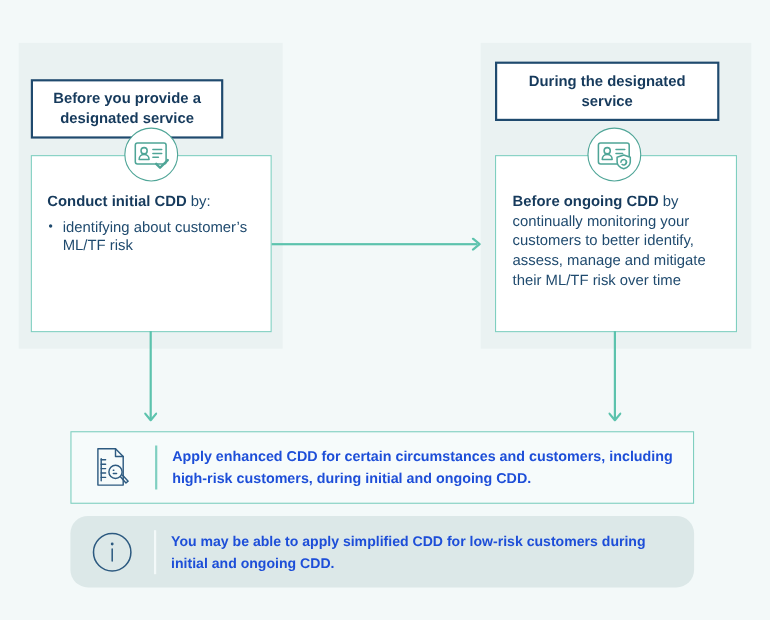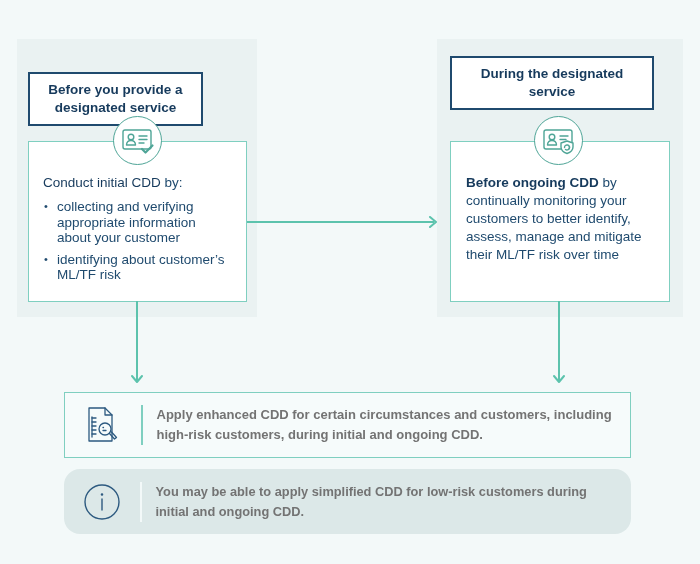--- a/index.html
+++ b/index.html
@@ -40,21 +40,21 @@
       background: #ffffff;
       border: 1.5px solid #7fcfc0;
       font-size: 13.5px;
       line-height: 17px;
       color: #1f4a6e;
     }
     .content-box.left { left: 28px; top: 141px; width: 219px; height: 161px; padding: 32px 14px 0 14px; }
     .content-box.right { left: 450px; top: 141px; width: 220px; height: 161px; padding: 32px 14px 0 15px; }
 
     .content-title { margin-bottom: 8px; }
-    .content-title b { color: #163a5c; font-weight: normal; }
+    .content-title b { color: #163a5c; font-weight: bold; }
     .bullet-list { list-style: none; }
     .bullet-list li {
       position: relative;
       padding-left: 14px;
       margin-bottom: 6px;
       line-height: 15.5px;
     }
     .bullet-list li::before {
       content: "•";
       position: absolute;
@@ -119,35 +119,34 @@
       flex-shrink: 0;
     }
     .enhanced-box .box-divider { background: #7fcfc0; }
     .info-box .box-divider { background: #f3f9f9; }
     .box-text {
       padding-left: 14px;
       padding-right: 14px;
       font-size: 13px;
       font-weight: bold;
       line-height: 20px;
-      color: #737373;
+      color: #1d4ed8;
     }
     .info-box .box-text { font-size: 12.8px; }
   </style>
 </head>
 <body>
 
 <div class="panel left"></div>
 <div class="header-box left">
   <span>Before you provide a designated service</span>
 </div>
 <div class="content-box left">
   <div class="content-title"><b>Conduct initial CDD</b><span> by:</span></div>
   <ul class="bullet-list">
-    <li>collecting and verifying appropriate information about your customer</li>
     <li>identifying about customer’s ML/TF risk</li>
   </ul>
 </div>
 <div class="icon-circle left">
   <svg width="34" height="30" viewBox="0 0 34 30" fill="none" stroke="#4fa597" stroke-width="1.4" stroke-linecap="round" stroke-linejoin="round">
     <rect x="2" y="4" width="28" height="19" rx="2"></rect>
     <circle cx="10" cy="11" r="2.8"></circle>
     <path d="M5.5 19 c0-3 2-4.5 4.5-4.5 s4.5 1.5 4.5 4.5 z"></path>
     <line x1="18" y1="10" x2="26" y2="10"></line>
     <line x1="18" y1="13.5" x2="26" y2="13.5"></line>

